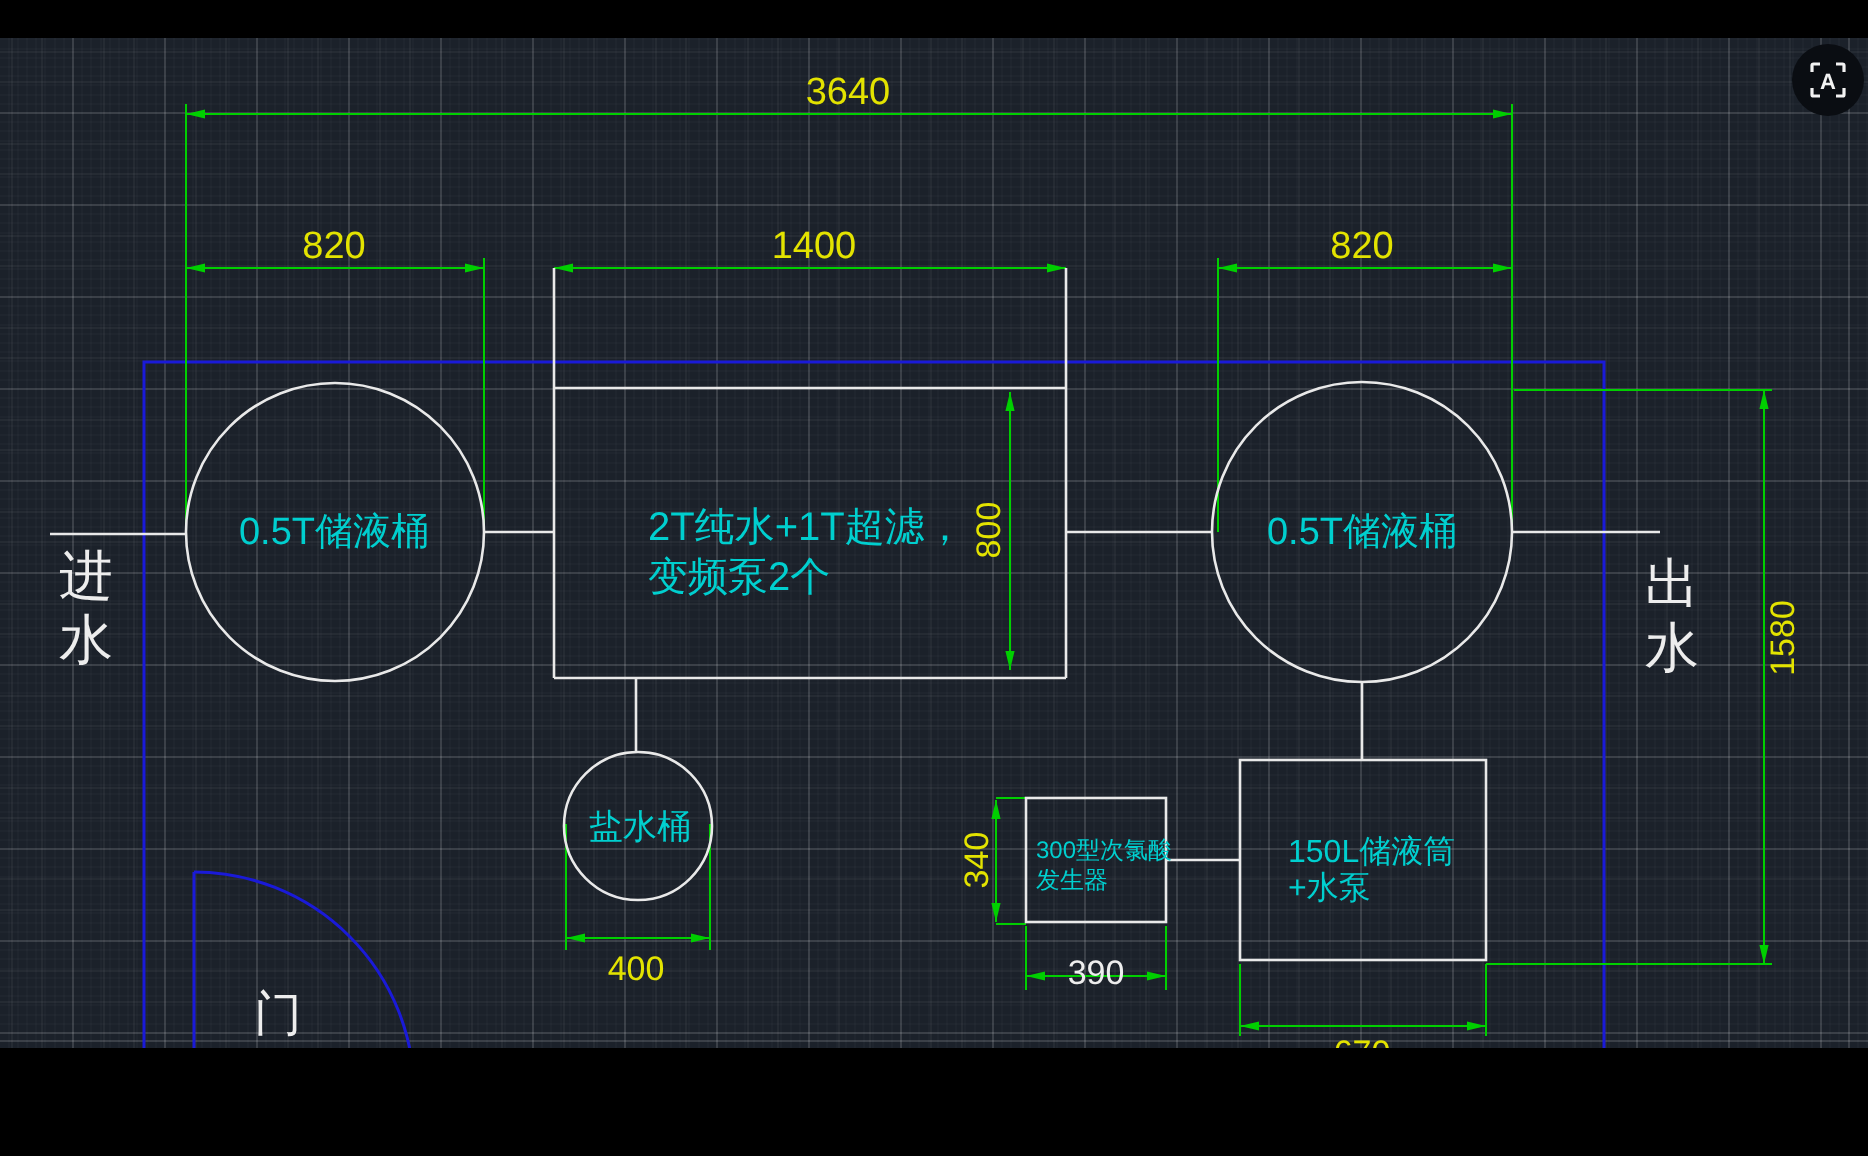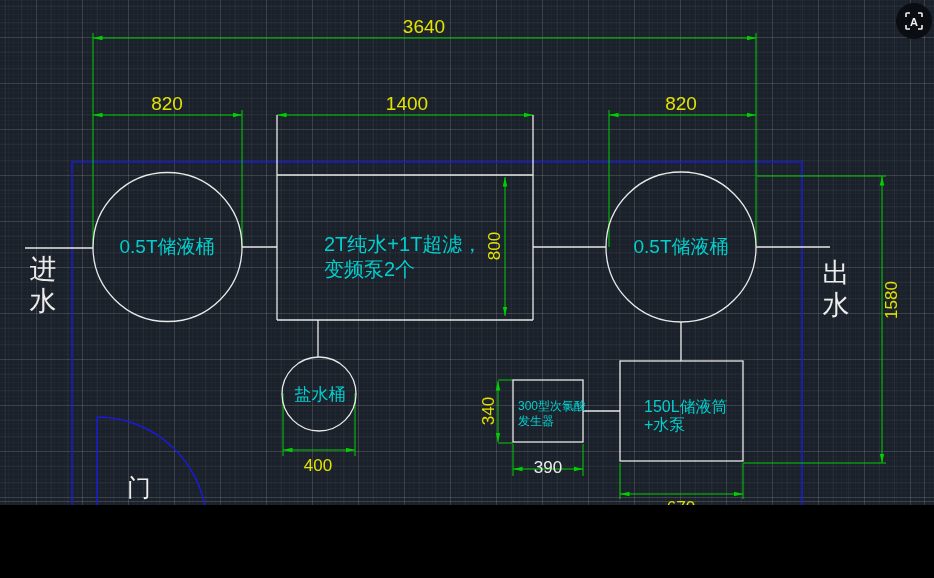--- a/index.html
+++ b/index.html
@@ -10,20 +10,21 @@
     background-color:#1b212a;
     background-image:
       repeating-linear-gradient(to right,  rgba(255,255,255,0.085) 0 1px, transparent 1px 46px),
       repeating-linear-gradient(to bottom, rgba(255,255,255,0.085) 0 1px, transparent 1px 46px),
       repeating-linear-gradient(to right,  rgba(255,255,255,0.045) 0 1px, transparent 1px 15.33px),
       repeating-linear-gradient(to bottom, rgba(255,255,255,0.045) 0 1px, transparent 1px 15.33px),
       repeating-linear-gradient(to right,  rgba(255,255,255,0.018) 0 1px, transparent 1px 4.6px),
       repeating-linear-gradient(to bottom, rgba(255,255,255,0.018) 0 1px, transparent 1px 4.6px);
     background-position:-10px -9px;
     font-family:"Liberation Sans","DejaVu Sans",sans-serif;
+    margin-top:19px;
   }
   svg text{font-family:"Liberation Sans","DejaVu Sans",sans-serif;}
   .ln-g{stroke:#00cf00;stroke-width:1;fill:none;}
   .ln-w{stroke:#e9e9e9;stroke-width:1.3;fill:none;}
   .ln-b{stroke:#1a1ad8;stroke-width:1.5;fill:none;}
   .txt-dim{fill:#e3e300;font-size:19px;text-anchor:middle;}
   .txt-dim-s{fill:#e3e300;font-size:17px;text-anchor:middle;}
   .txt-dim-w{fill:#ededed;font-size:17px;text-anchor:middle;}
   .txt-cy{fill:#00cfcf;font-size:19px;text-anchor:middle;}
   .txt-cy-l{fill:#00cfcf;font-size:20px;text-anchor:start;}

